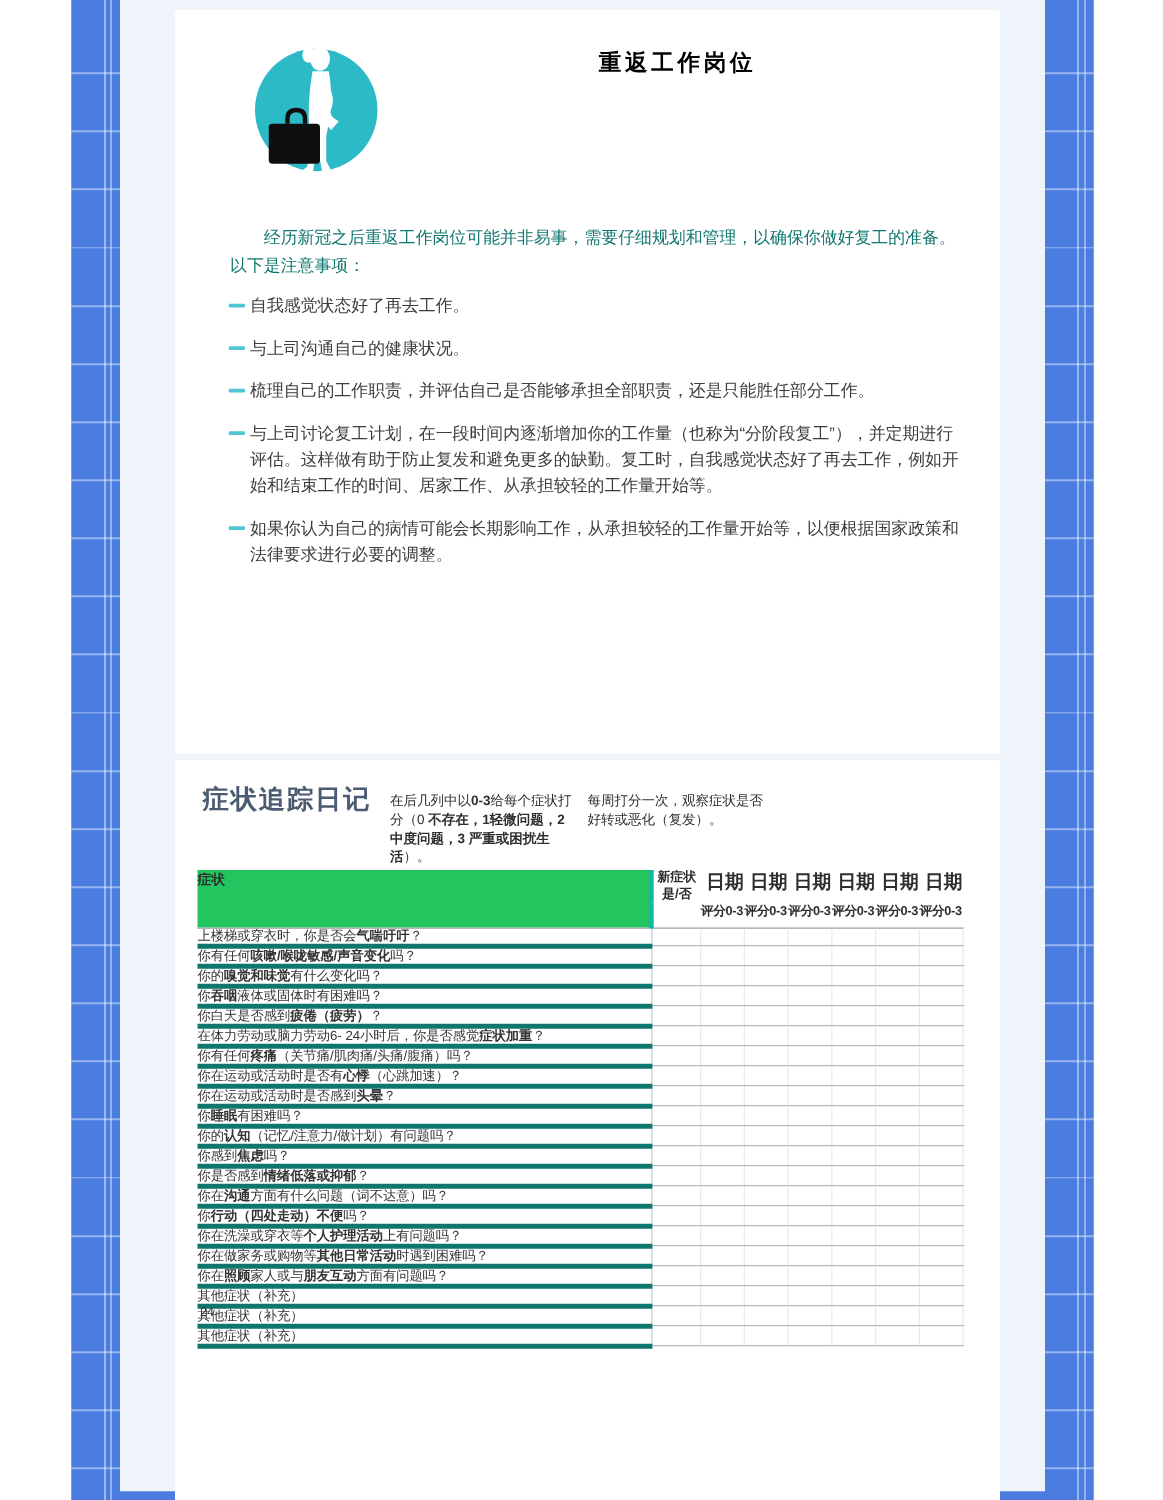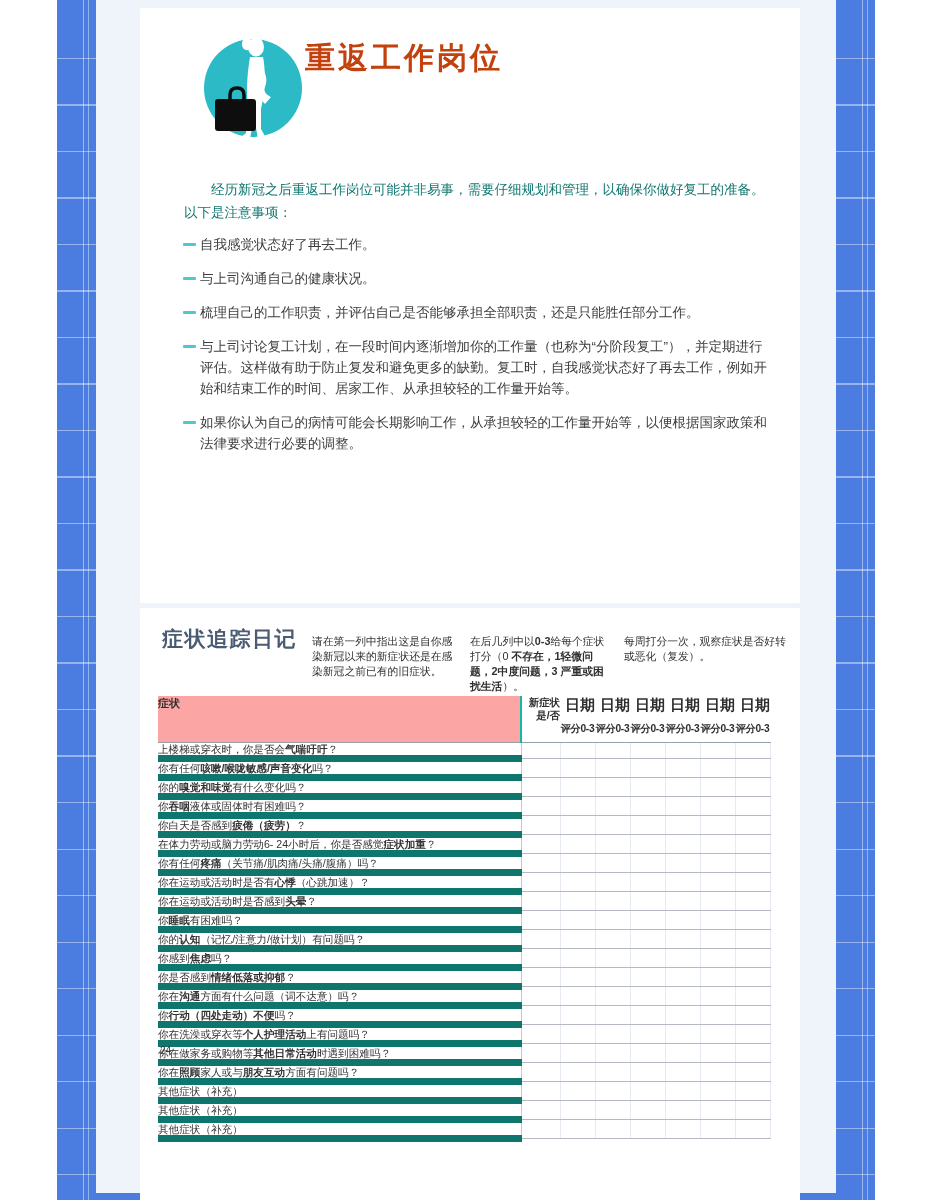--- a/index.html
+++ b/index.html
@@ -18,49 +18,49 @@
   .strip.left { left:57px; }
   .strip.right { left:836px; }
   .bottom-bar { position:absolute; left:96px; width:740px; bottom:0; height:7px; background:#4b7de1; }
 
   .card { position:absolute; left:140px; width:660px; background:#ffffff; border-radius:2px; }
   .card1 { top:8px; height:595px; }
   .card2 { top:608px; height:604px; }
 
   
   .badge { position:absolute; left:63px; top:25px; width:100px; height:118px; }
-  .card1-title { position:absolute; left:165px; top:30px; width:300px; text-align:left;
-    font-size:30px; font-weight:bold; color:#c2410c; letter-spacing:3px; }
+  .card1-title { position:absolute; left:165px; top:30px; width:300px; text-align:right;
+    font-size:18px; font-weight:bold; color:#000000; letter-spacing:3px; }
   .intro { position:absolute; left:44px; top:170px; width:590px; font-size:13.5px; line-height:23px;
     color:#0f766e; text-indent:2em; }
   .bullets { position:absolute; left:43px; top:226px; width:592px; }
   .bullet { display:flex; margin-bottom:13px; font-size:13.5px; line-height:21px; color:#3c3c3c; }
   .dash { flex:0 0 13px; height:2.5px; background:#4ec7d3; margin:9px 4px 0 0; border-radius:1px; }
   .bullet-text { flex:1; }
 
   
   .card2-title { position:absolute; left:22px; top:17px; font-size:21px; font-weight:bold;
     color:#4a5b72; letter-spacing:1.5px; }
   .instructions { position:absolute; left:172px; top:26px; display:grid;
     grid-template-columns:146px 142px 162px; column-gap:12px; }
   .instr-col { font-size:10.8px; line-height:15px; color:#2f2f2f; }
   .instr-col b { font-weight:bold;margin-top:40px; }
 
   table.sym { position:absolute; left:18px; top:88px; width:612px; border-collapse:collapse; table-layout:fixed; }
   table.sym th, table.sym td { padding:0; vertical-align:top; }
-  th.h-sym { width:363px; background:#fca5a5; text-align:left; padding:5px 0 0 6px;
+  th.h-sym { width:363px; background:#22c55e; text-align:left; padding:5px 0 0 6px;
     font-size:11px; font-weight:bold; color:#2e2e2e; border-bottom:1px solid #98a0ab; }
   th.h-new { width:39px; font-size:10.4px; font-weight:bold; color:#2e2e2e; line-height:13px;
-    padding-top:4px; text-align:right; border-left:2px solid #14b8a6; border-bottom:1px solid #98a0ab; }
+    padding-top:4px; text-align:center; border-left:4px solid #14b8a6; border-bottom:1px solid #98a0ab; }
   th.h-date { width:35px; height:26px; font-size:15px; font-weight:bold; color:#2e2e2e;
     padding-top:4px; text-align:right; }
   th.h-score { height:20px; font-size:10.2px; font-weight:bold; color:#2e2e2e; text-align:center;
     padding-top:2px; border-bottom:1px solid #98a0ab; letter-spacing:-0.3px; }
   td.q { height:14px; font-size:10.6px; color:#333333; line-height:12px; padding:1px 0 0 6px;
-    border-bottom:7px solid #0f766e; border-right:1px solid #c3c9d3; white-space:nowrap; overflow:hidden;margin-top:28px; }
+    border-bottom:4px solid #0f766e; border-right:1px solid #c3c9d3; white-space:nowrap; overflow:hidden;margin-top:28px; }
   td.q b { font-weight:bold; }
   td.sc { border-bottom:1px solid #b5bac2; border-right:1px solid #e7eaf0; }
   .page-num { position:absolute; left:20px; top:437px; font-size:10px; color:#333333; }
 </style>
 </head>
 <body>
 
 <div class="canvas">
   <div class="page-bg"></div>
   <div class="strip left"></div>
@@ -101,21 +101,20 @@
         <div class="bullet">
           <span class="dash"></span>
           <span class="bullet-text">如果你认为自己的病情可能会长期影响工作，从承担较轻的工作量开始等，以便根据国家政策和法律要求进行必要的调整。</span>
         </div>
       </div>
   </div>
 
   <div class="card card2">
     <div class="card2-title">症状追踪日记</div>
     <div class="instructions">
-        <div class="instr-col">请在第一列中指出这是自你感染新冠以来的新症状还是在感染新冠之前已有的旧症状。</div>
         <div class="instr-col">在后几列中以<b>0-3</b>给每个症状打分（0 <b>不存在，1轻微问题，2中度问题，3 严重或困扰生活</b>）。</div>
         <div class="instr-col">每周打分一次，观察症状是否好转或恶化（复发）。</div>
       </div>
     <table class="sym">
       <thead>
           <tr>
             <th class="h-sym" rowspan="2">症状</th>
             <th class="h-new" rowspan="2">
               <div>新症状</div>
               <div>是/否</div>

